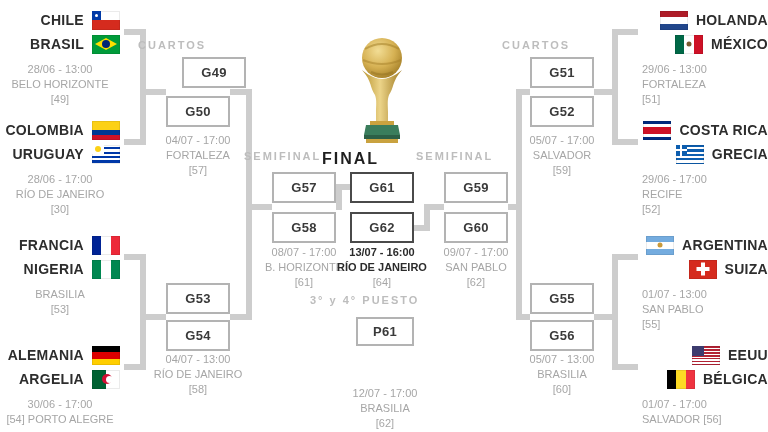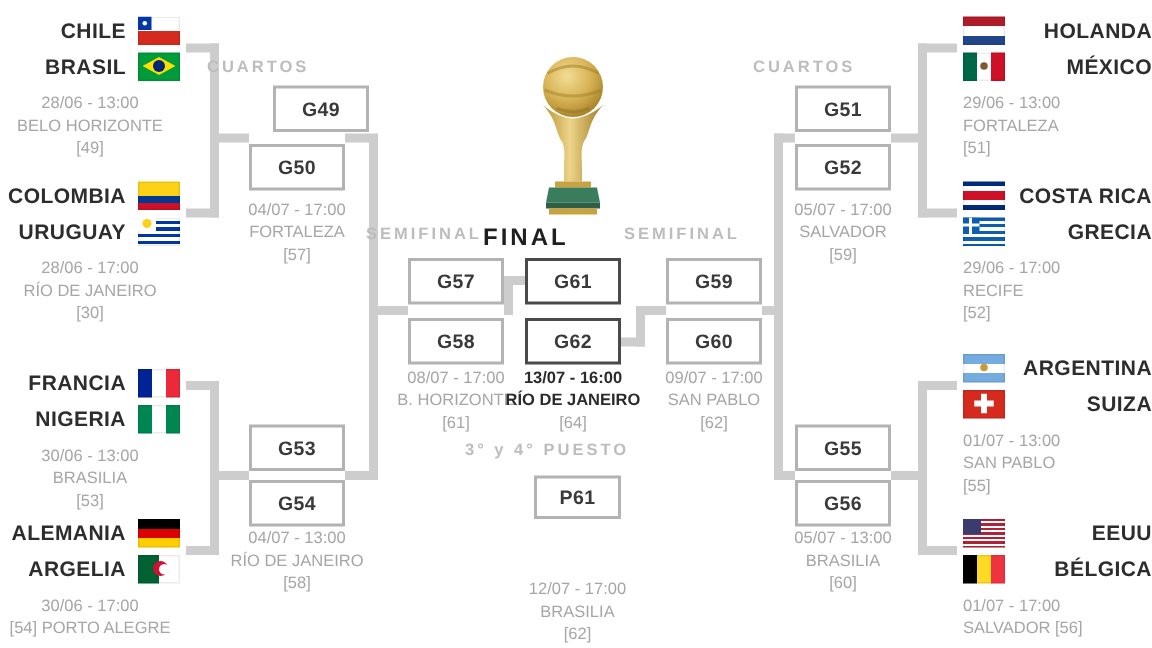--- a/index.html
+++ b/index.html
@@ -18,21 +18,21 @@
 
   
   .rlabel{position:absolute;width:120px;font-size:11px;color:#bdbdbd;
           letter-spacing:2px;font-weight:bold}
   .rlabel.dark{color:#1f1f1f;font-size:16px}
 
   
   .match{position:absolute;width:120px}
   .match.r{width:126px}
   .trow{display:flex;align-items:center;justify-content:flex-end;height:24px;gap:8px}
-  .match.r .trow{justify-content:space-between}
+  .match.r .trow{justify-content:flex-end}
   .tname{font-size:14px;font-weight:bold;color:#2d2d2d;letter-spacing:.3px;white-space:nowrap}
   .minfo{margin-top:6px;font-size:11px;line-height:15px;color:#a6a6a6;text-align:center;white-space:nowrap}
   .match.r .minfo{text-align:left}
 
   
   .cinfo{position:absolute;width:120px;text-align:center;font-size:11px;line-height:15px;
          color:#a6a6a6;white-space:nowrap}
   .cinfo .hl{color:#2b2b2b;font-weight:bold}
 
   
@@ -138,31 +138,30 @@
       <span class="tname">URUGUAY</span>
       <span class="flag" data-flag="uru"></span>
     </div>
     <div class="minfo">
       <div>28/06 - 17:00</div>
       <div>RÍO DE JANEIRO</div>
       <div>[30]</div>
     </div>
   </div>
 
-  <div class="match" style="left:0;top:243px">
+  <div class="match" style="left:0;top:233px">
     <div class="trow">
       <span class="tname">FRANCIA</span>
       <span class="flag" data-flag="fra"></span>
     </div>
     <div class="trow">
       <span class="tname">NIGERIA</span>
       <span class="flag" data-flag="nga"></span>
     </div>
     <div class="minfo">
-      <div>30/06 - 13:00</div>
       <div>BRASILIA</div>
       <div>[53]</div>
     </div>
   </div>
 
   <div class="match" style="left:0;top:343px">
     <div class="trow">
       <span class="tname">ALEMANIA</span>
       <span class="flag" data-flag="ger"></span>
     </div>

